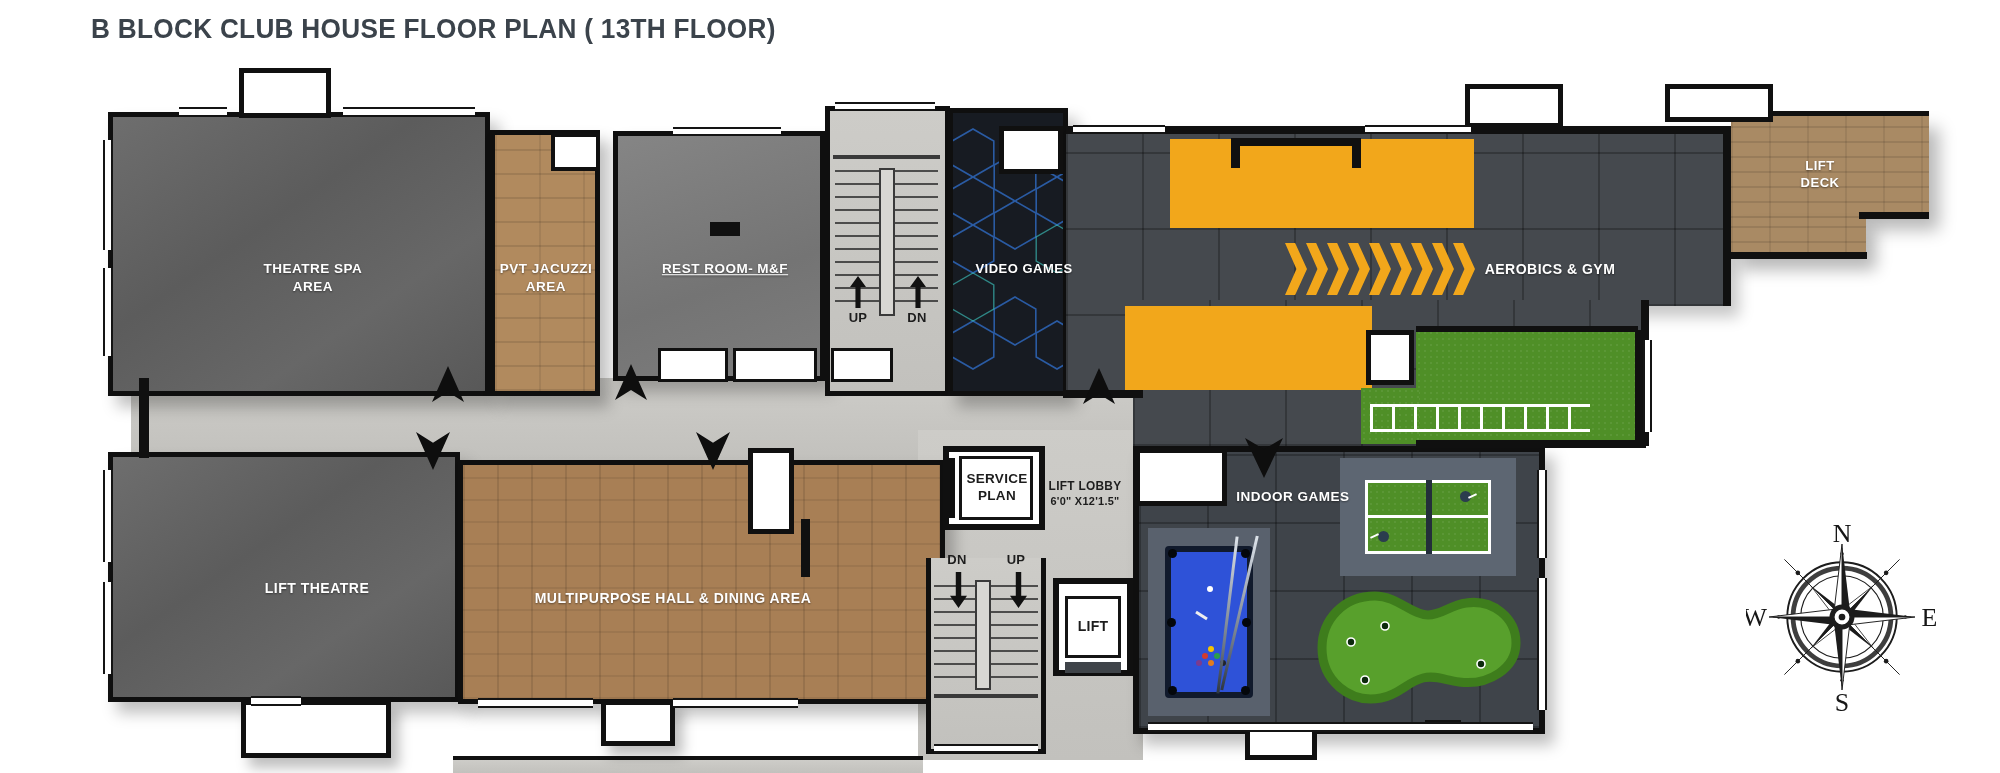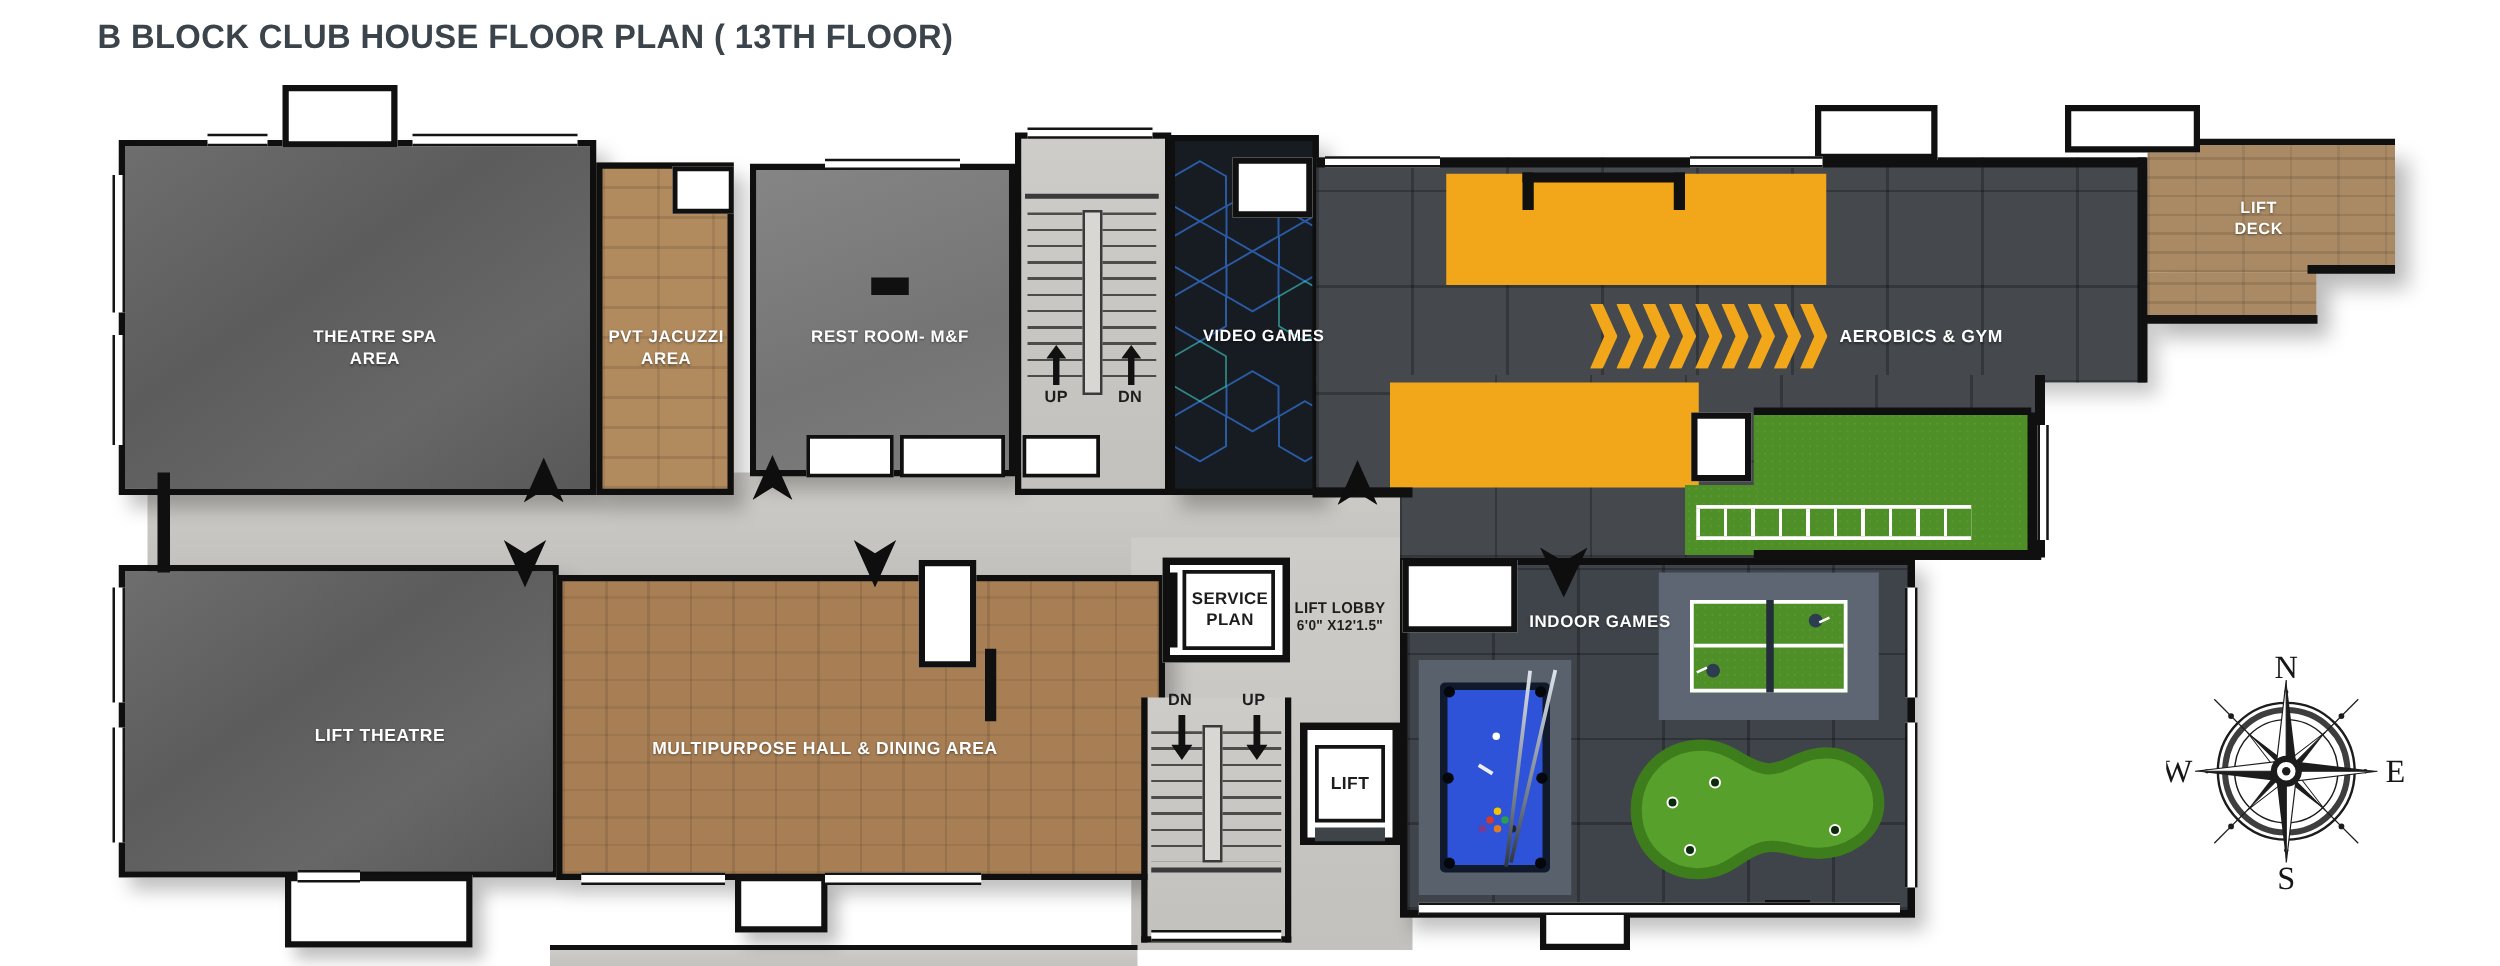--- a/index.html
+++ b/index.html
@@ -1,17 +1,17 @@
 <!DOCTYPE html>
 <html><head>
 <meta charset="utf-8">
 <style>
   html,body{margin:0;padding:0;background:#ffffff;width:2000px;height:773px;overflow:hidden;
     font-family:"Liberation Sans", sans-serif;}
-  .plan{position:absolute;left:0;top:0;width:1808px;height:773px;}
+  .plan{position:absolute;left:13px;top:0;width:1808px;height:773px;}
   .abs{position:absolute;box-sizing:border-box;}
   .room{position:absolute;box-sizing:border-box;border:5px solid #0f0f0f;
     box-shadow:9px 11px 14px rgba(0,0,0,.25);z-index:1;}
   .lbl{position:absolute;z-index:7;color:#fff;font-weight:700;font-size:13.5px;letter-spacing:.5px;
     line-height:1.3;text-align:center;white-space:pre-line;transform:translate(-50%,-50%);
     text-shadow:0 1px 2px rgba(0,0,0,.45);}
   .dlbl{position:absolute;z-index:7;color:#1d1d1d;font-weight:700;font-size:13px;letter-spacing:.3px;
     line-height:1.25;text-align:center;white-space:pre-line;transform:translate(-50%,-50%);}
   .title{position:absolute;left:78px;top:14px;font-size:27px;font-weight:800;color:#3b434b;
     letter-spacing:.3px;transform:scaleX(.97);transform-origin:left;}
@@ -75,21 +75,21 @@
   <div class="winh" style="left:166px;top:107px;width:48px;height:10px;"></div>
   <div class="winv" style="left:90px;top:140px;width:10px;height:110px;"></div>
   <div class="winv" style="left:90px;top:268px;width:10px;height:88px;"></div>
 
   <div class="room wood-v" style="left:477px;top:130px;width:110px;height:266px;"></div>
   <div class="lbl" style="left:533px;top:278px;">PVT JACUZZI
 AREA</div>
   <div class="white-box" style="left:538px;top:133px;width:49px;height:38px;border-width:4px;"></div>
 
   <div class="room concrete-mid" style="left:600px;top:131px;width:212px;height:250px;"></div>
-  <div class="lbl" style="left:712px;top:269px;">REST ROOM- M&amp;F</div>
+  <div class="lbl" style="left:712px;top:269px;text-decoration:underline;">REST ROOM- M&amp;F</div>
   <div class="winh" style="left:660px;top:127px;width:108px;height:9px;"></div>
   <div class="wall" style="left:697px;top:222px;width:30px;height:14px;"></div>
   <div class="white-box" style="left:645px;top:348px;width:70px;height:34px;border-width:3px;"></div>
   <div class="white-box" style="left:720px;top:348px;width:84px;height:34px;border-width:3px;"></div>
   <div class="white-box" style="left:818px;top:348px;width:62px;height:34px;border-width:3px;"></div>
 
   <div class="room concrete-light" style="left:812px;top:106px;width:125px;height:290px;box-shadow:none;"></div>
   <div class="winh" style="left:822px;top:102px;width:100px;height:9px;"></div>
   <div class="abs" style="left:820px;top:155px;width:107px;height:4px;background:#3a3a3a;z-index:3;"></div>
   <div class="treads" style="left:822px;top:170px;width:103px;height:138px;"></div>

